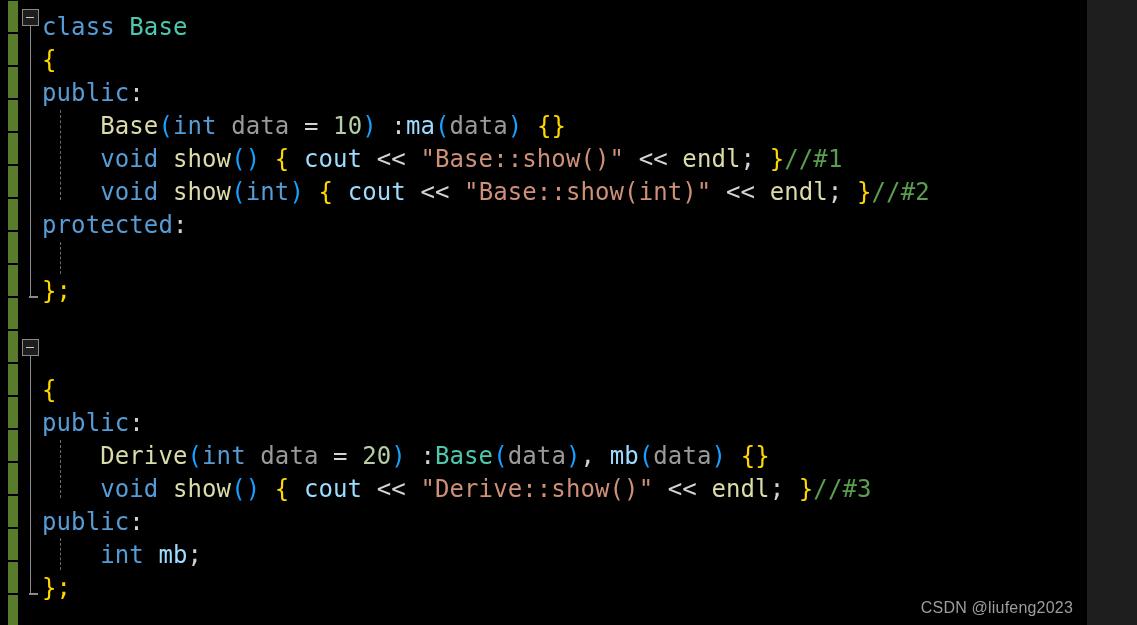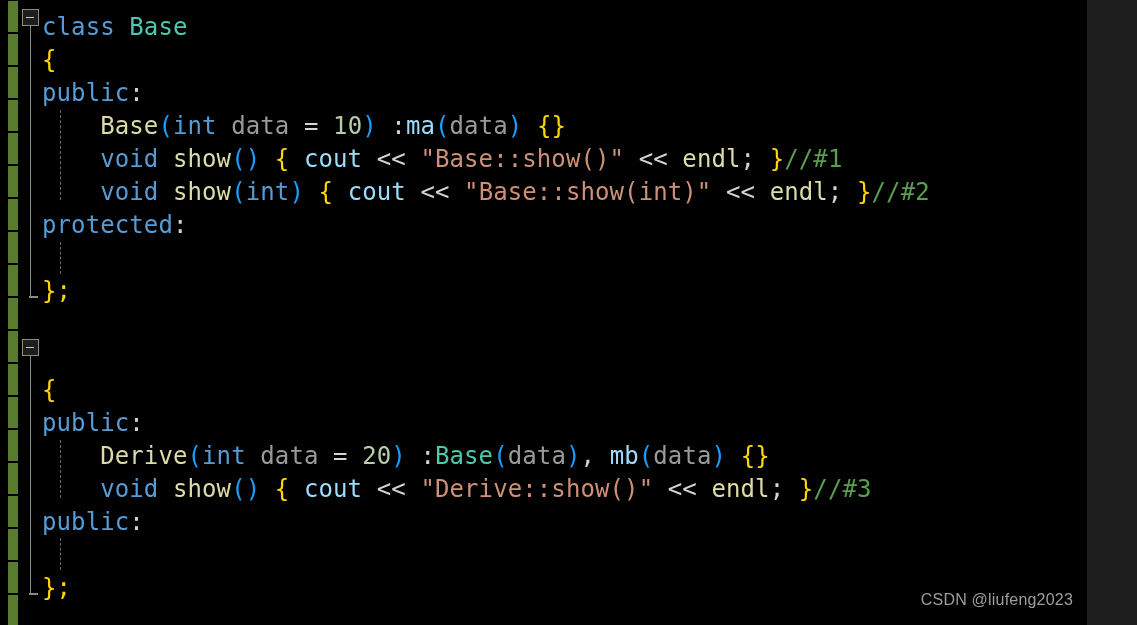--- a/index.html
+++ b/index.html
@@ -116,21 +116,21 @@
   .t-cmt     { color: #5a9e4f; }
   .t-punct   { color: #d4d4d4; }
   .t-op      { color: #d4d4d4; }
   .t-br1     { color: #ffd700; }
   .t-paren   { color: #179fff; }
 
   
   .watermark {
     position: absolute;
     right: 14px;
-    bottom: 16px;
+    bottom: 8px;
     color: #9d9d9d;
     font-family: "Liberation Sans", sans-serif;
     font-size: 16px;
     letter-spacing: 0.2px;
     user-select: none;
   }
 </style>
 </head>
 <body>
 
@@ -196,20 +196,21 @@
     <div class="code-line" style="top:374px"><span class="t-br1">{</span></div>
 
     <div class="code-line" style="top:407px"><span class="t-kw">public</span><span class="t-punct">:</span></div>
 
     <div class="code-line" style="top:440px"><span class="t-punct">    </span><span class="t-fn">Derive</span><span class="t-paren">(</span><span class="t-kw">int</span><span class="t-punct"> </span><span class="t-param">data</span><span class="t-punct"> </span><span class="t-op">=</span><span class="t-punct"> </span><span class="t-num">20</span><span class="t-paren">)</span><span class="t-punct"> </span><span class="t-punct">:</span><span class="t-type">Base</span><span class="t-paren">(</span><span class="t-param">data</span><span class="t-paren">)</span><span class="t-punct">,</span><span class="t-punct"> </span><span class="t-var">mb</span><span class="t-paren">(</span><span class="t-param">data</span><span class="t-paren">)</span><span class="t-punct"> </span><span class="t-br1">{}</span></div>
 
     <div class="code-line" style="top:473px"><span class="t-punct">    </span><span class="t-kw">void</span><span class="t-punct"> </span><span class="t-fn">show</span><span class="t-paren">()</span><span class="t-punct"> </span><span class="t-br1">{</span><span class="t-punct"> </span><span class="t-var">cout</span><span class="t-punct"> </span><span class="t-op">&lt;&lt;</span><span class="t-punct"> </span><span class="t-str">"Derive::show()"</span><span class="t-punct"> </span><span class="t-op">&lt;&lt;</span><span class="t-punct"> </span><span class="t-fn">endl</span><span class="t-punct">;</span><span class="t-punct"> </span><span class="t-br1">}</span><span class="t-cmt">//#3</span></div>
 
     <div class="code-line" style="top:506px"><span class="t-kw">public</span><span class="t-punct">:</span></div>
 
+    <div class="code-line" style="top:539px"><span class="t-punct">    </span><span class="t-kw">int</span><span class="t-punct"> </span><span class="t-var">mb</span><span class="t-punct">;</span></div>
 
     <div class="code-line" style="top:572px"><span class="t-br1">};</span></div>
 
   </div>
 
   <div class="watermark">CSDN @liufeng2023</div>
 
 </div>
 
 </body></html>

